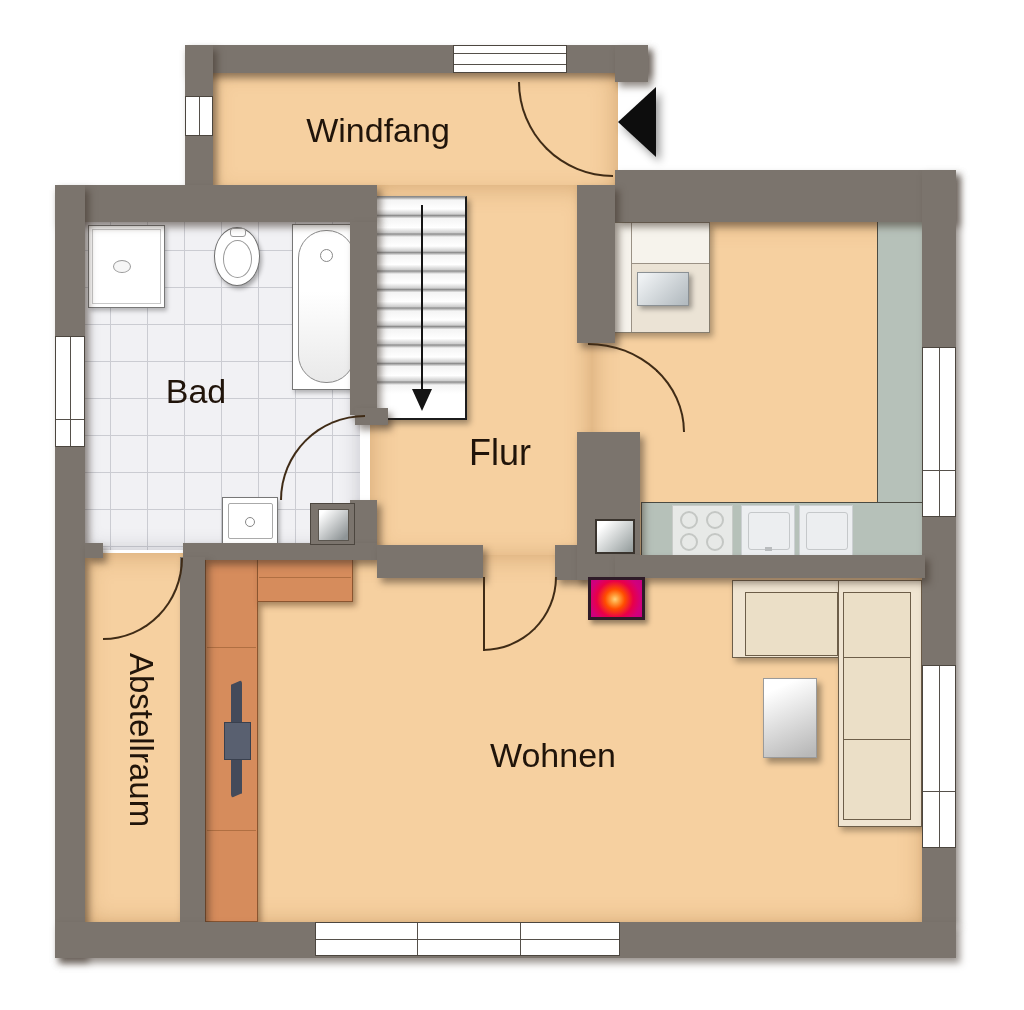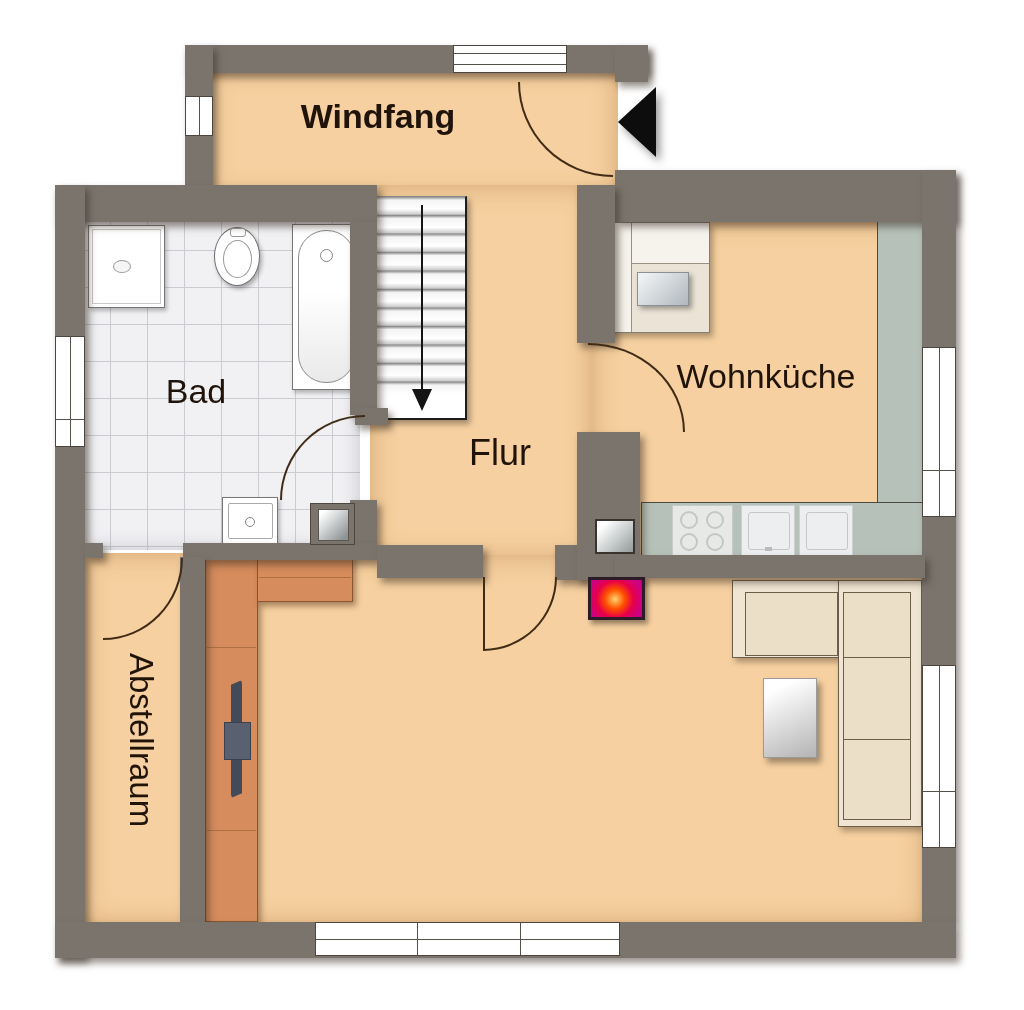--- a/index.html
+++ b/index.html
@@ -174,19 +174,19 @@
 
   <div class="arc" style="left:518px;top:82px;width:95px;height:95px;border-left-width:2px;border-bottom-width:2px;border-bottom-left-radius:100%;"></div>
   <div class="arc" style="left:588px;top:343px;width:97px;height:89px;border-top-width:2px;border-right-width:2px;border-top-right-radius:100%;"></div>
   <div class="arc" style="left:280px;top:415px;width:85px;height:85px;border-top-width:2px;border-left-width:2px;border-top-left-radius:100%;"></div>
   <div class="arc" style="left:103px;top:558px;width:80px;height:82px;border-right-width:2px;border-bottom-width:2px;border-bottom-right-radius:100%;"></div>
   <div class="arc" style="left:483px;top:577px;width:74px;height:74px;border-left-width:2px;border-right-width:2px;border-bottom-width:2px;border-bottom-right-radius:100%;"></div>
 
   <div class="abs" style="left:618px;top:87px;width:0;height:0;border-top:35px solid transparent;border-bottom:35px solid transparent;
               border-right:38px solid #0d0d0d;filter:drop-shadow(4px 5px 4px rgba(0,0,0,.4));"></div>
 
-  <div class="roomlabel" style="left:378px;top:116px;font-weight:bold;">Windfang</div>
+  <div class="roomlabel" style="left:378px;top:130px;">Windfang</div>
   <div class="roomlabel" style="left:196px;top:391px;">Bad</div>
   <div class="roomlabel" style="left:500px;top:453px;font-size:36px;">Flur</div>
-  <div class="roomlabel" style="left:766px;top:376px;">Wohnküche</div>
+  <div class="roomlabel" style="left:553px;top:755px;">Wohnen</div>
   <div class="roomlabel" style="left:141px;top:740px;transform:translate(-50%,-50%) rotate(90deg);font-size:33px;">Abstellraum</div>
 
 </div>
 
 </body></html>

